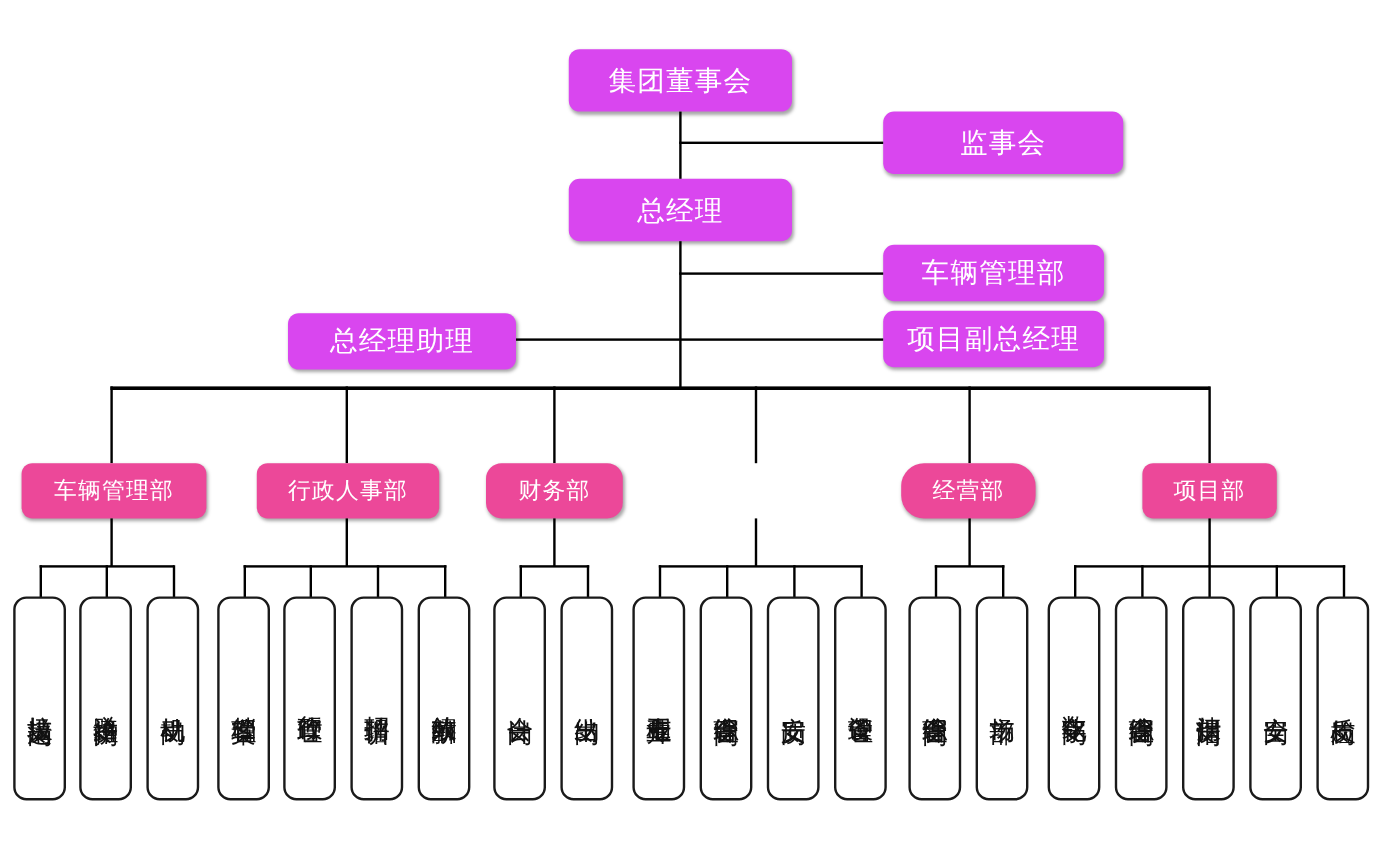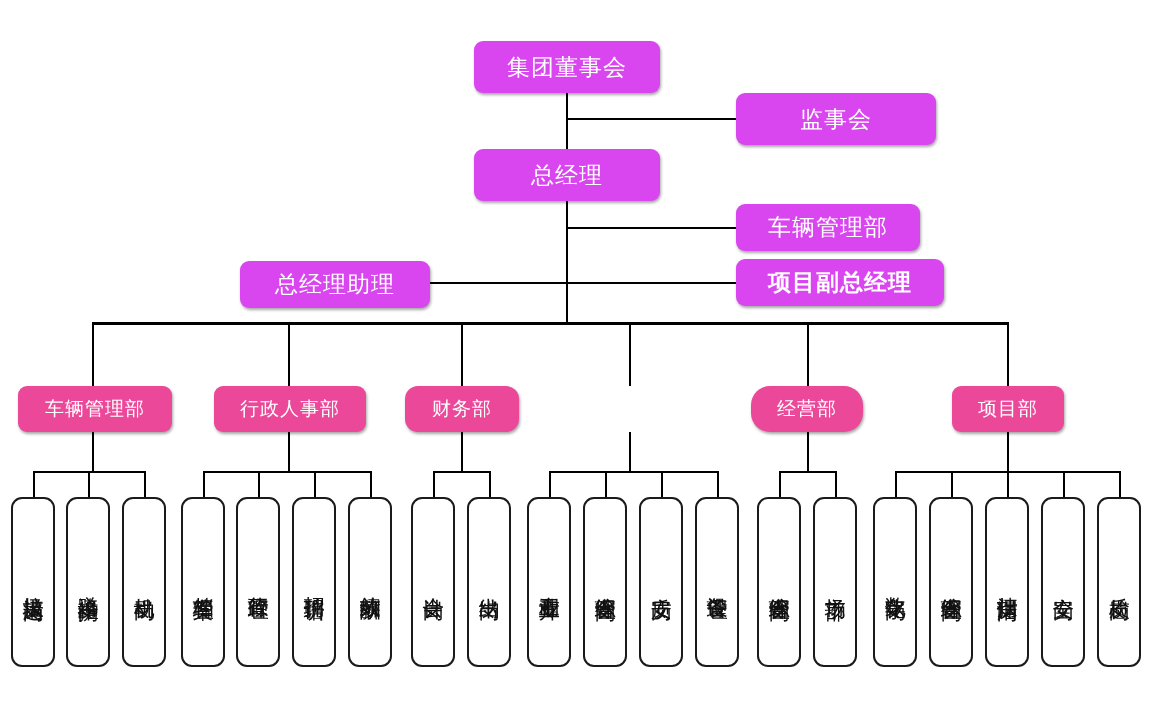--- a/index.html
+++ b/index.html
@@ -75,21 +75,21 @@
   </div>
 
   <div class="node blue" style="left:474px;top:149px;width:186px;height:52px;">
     <span>总经理</span>
   </div>
 
   <div class="node blue" style="left:736px;top:204px;width:184px;height:47px;">
     <span>车辆管理部</span>
   </div>
 
-  <div class="node blue" style="left:736px;top:259px;width:208px;height:47px;font-weight:bold;">
+  <div class="node blue" style="left:736px;top:259px;width:184px;height:47px;">
     <span>项目副总经理</span>
   </div>
 
   <div class="node blue" style="left:240px;top:261px;width:190px;height:47px;">
     <span>总经理助理</span>
   </div>
 
   <div class="ln v" style="left:566px;top:93px;height:56px;"></div>
   <div class="ln h" style="left:566px;top:118px;width:170px;"></div>
 

